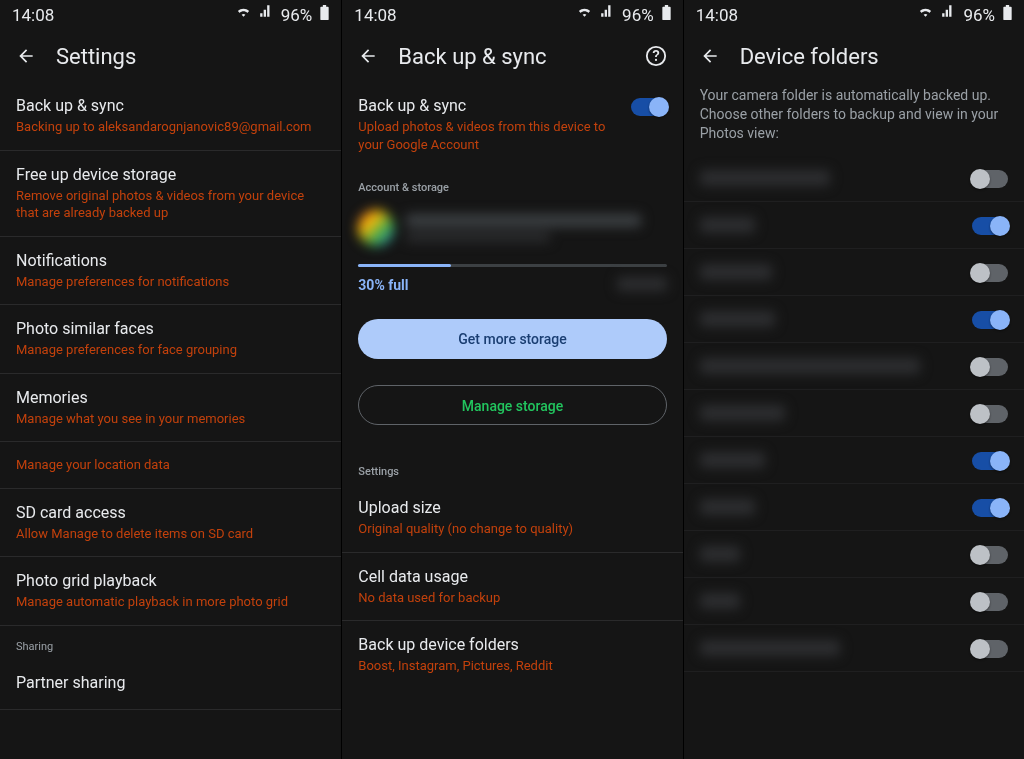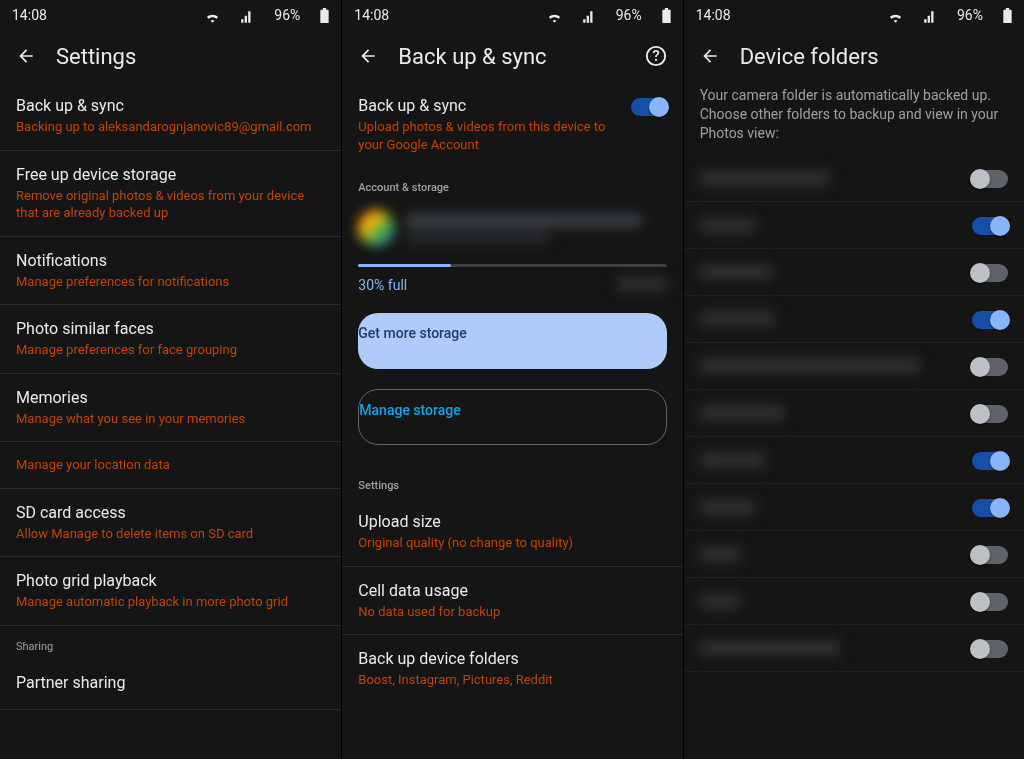--- a/index.html
+++ b/index.html
@@ -5,44 +5,44 @@
 * { margin: 0; padding: 0; box-sizing: border-box; }
 body {
   background:#000;
   color:#e8eaed;
   font-family: Roboto, "Helvetica Neue", Arial, sans-serif;
   width:1024px; height:759px;
   display:flex; overflow:hidden;
 }
 .panel { width:341.33px; height:759px; background:#151515; position:relative; overflow:hidden; }
 .panel + .panel { border-left:1px solid #000; }
-.statusbar { height:30px; display:flex; align-items:center; justify-content:space-between; padding:8px 12px; font-size:14px; color:#e8eaed; }
-.statusbar .right { display:flex; align-items:flex-end; gap:20px; }
+.statusbar { height:30px; display:flex; align-items:center; justify-content:space-between; padding:8px 12px; font-size:17px; color:#e8eaed; }
+.statusbar .right { display:flex; align-items:flex-start; gap:8px; }
 .statusbar .ic { display:inline-flex; }
 .appbar { display:flex; align-items:center; height:52px; padding:0 16px; gap:20px; }
 .appbar .back { width:20px; height:20px; display:flex; align-items:center; justify-content:center; }
 .appbar h1 { font-size:22px; font-weight:400; color:#e8eaed; }
 .appbar .help { margin-left:auto; width:22px; height:22px; display:flex; align-items:center; justify-content:center; }
 .sub { color:#c2410c; font-size:13px; line-height:1.35; }
 .item { padding:14px 16px; border-bottom:1px solid #2a2a2b; }
 .item .ttl { font-size:16px; color:#e8eaed; margin-bottom:3px; }
 .section-label { color:#9aa0a6; font-size:11px; padding:14px 16px 6px; }
 .row { display:flex; align-items:flex-start; }
 .row .txt { flex:1; padding-right:10px; }
 .switch { position:relative; width:36px; height:18px; border-radius:10px; background:#5f6368; flex-shrink:0; margin-top:2px; }
 .switch::after { content:""; position:absolute; width:20px; height:20px; border-radius:50%; background:#bdc1c6; top:-1px; left:-2px; box-shadow:0 1px 2px rgba(0,0,0,.5);}
 .switch.on { background:#174ea6; }
 .switch.on::after { left:18px; background:#8ab4f8; }
 .blur { filter: blur(6px); }
 .prog { height:3px; background:#3c4043; border-radius:2px; margin:8px 16px 6px; position:relative; }
 .prog::before { content:""; position:absolute; left:0; top:0; bottom:0; width:30%; background:#8ab4f8; border-radius:2px;}
-.pill { display:block; margin:20px 16px; height:56px; border-radius:20px; text-align:left; line-height:40px; font-size:14px; font-weight:500;}
+.pill { display:block; margin:26px 16px; height:40px; border-radius:20px; text-align:center; line-height:40px; font-size:14px; font-weight:500;}
 .pill.primary { background:#aecbfa; color:#1a3e72; }
-.pill.outline { border:1px solid #5f6368; color:#0ea5e9; }
-.storage-row { display:flex; justify-content:space-between; padding:4px 16px 0; font-size:14px;}
+.pill.outline { border:1px solid #5f6368; color:#22c55e; }
+.storage-row { display:flex; justify-content:space-between; padding:4px 16px 0; font-size:14px;font-weight:bold;}
 .storage-row .pct { color:#8ab4f8; }
 .acct { display:flex; align-items:center; gap:12px; padding:10px 16px; }
 .acct .av { width:36px; height:36px; border-radius:50%; background:linear-gradient(135deg,#ea4335,#fbbc04,#34a853,#4285f4); }
 .acct .lines { flex:1; }
 .acct .l1 { height:13px; background:#3c4043; border-radius:3px; margin-bottom:5px; width:90%;}
 .acct .l2 { height:10px; background:#2b2c2e; border-radius:3px; width:55%;}
 .device-intro { padding:4px 16px 12px; color:#9aa0a6; font-size:14px; line-height:1.35; }
 .folder { display:flex; align-items:center; justify-content:space-between; padding:13px 16px; border-bottom:1px solid #1f1f20; }
 .folder .lbl { height:16px; border-radius:4px; background:#2d2e30; }
 .noborder { border-bottom:none; }

